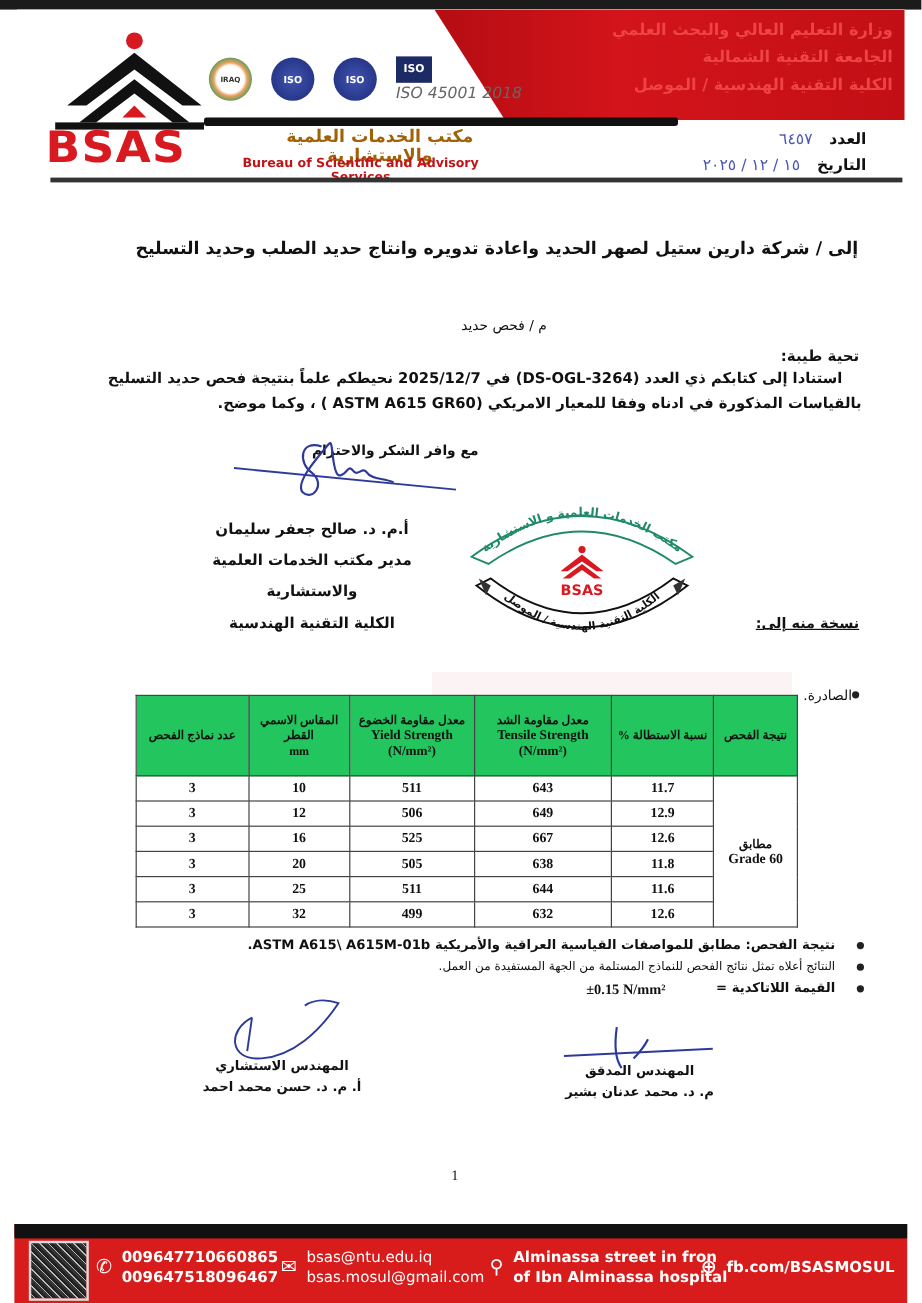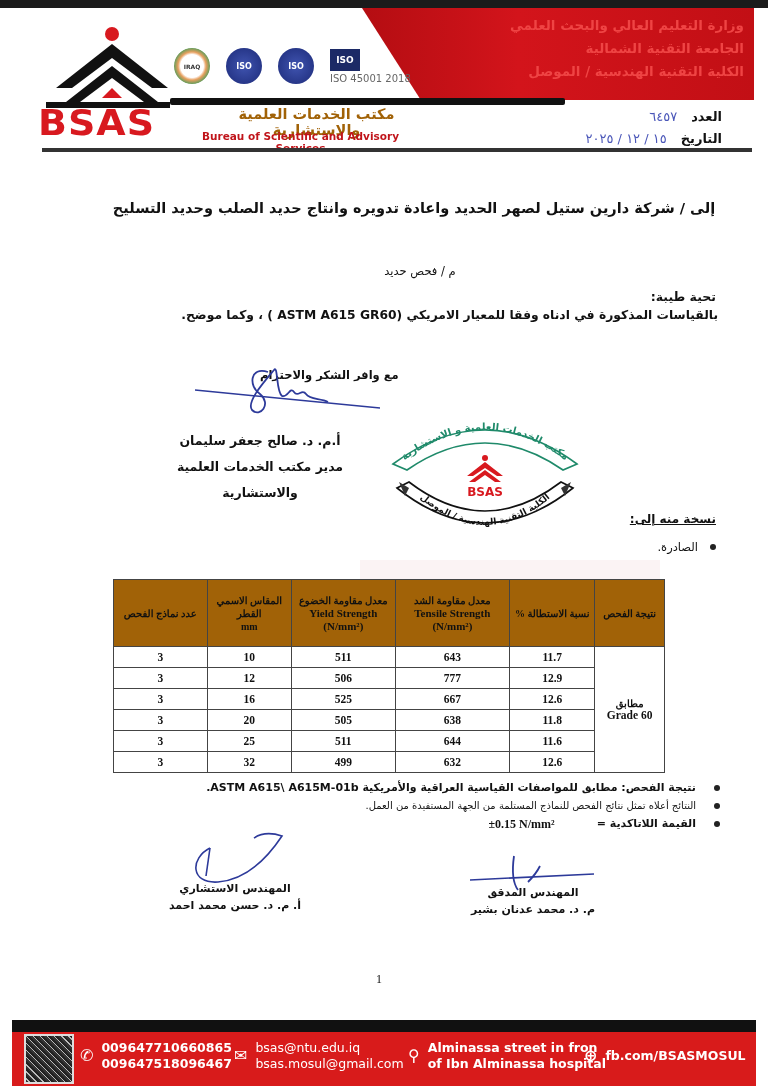--- a/index.html
+++ b/index.html
@@ -14,42 +14,42 @@
   .bureau-ar{position:absolute;left:194px;top:106px;width:245px;text-align:center;direction:rtl;color:#a16207;font-weight:bold;font-size:14.5px;}
   .bureau-en{position:absolute;left:178px;top:130px;width:245px;text-align:center;color:#c0141a;font-weight:bold;font-size:10.5px;}
   .black-line1{position:absolute;left:170px;top:98px;width:395px;height:7px;background:#111;border-radius:2px;}
   .black-line2{position:absolute;left:42px;top:148px;width:710px;height:4px;background:#333;}
   .certs{position:absolute;left:174px;top:44px;height:44px;display:flex;gap:16px;align-items:center;}
   .cert{width:36px;height:36px;border-radius:50%;display:flex;align-items:center;justify-content:center;font-size:8px;font-weight:bold;color:#fff;}
   .cert.iqas{background:radial-gradient(circle,#fff 45%,#e8a060 55%,#6a9c5a 70%,#fff 75%);color:#333;font-size:6px;}
   .cert.iso{background:radial-gradient(circle,#4054b0,#1c2a78);}
   .cert-box{display:flex;flex-direction:column;align-items:flex-start;}
   .iso-sq{width:30px;height:22px;background:#1c2a66;color:#fff;font-size:9px;font-weight:bold;display:flex;align-items:center;justify-content:center;}
-  .iso-caption{font-size:10px;color:#666;margin-top:2px;}
+  .iso-caption{font-size:13px;color:#666;margin-top:2px;font-style:italic;}
   .meta{position:absolute;right:46px;top:106px;direction:rtl;font-weight:bold;font-size:13px;line-height:22px;}
   .meta-row{display:flex;gap:14px;align-items:center;}
   .meta-val{color:#4a56b8;font-weight:normal;font-family:"DejaVu Sans",sans-serif;font-size:13px;letter-spacing:1px;}
   
   .to-line{position:absolute;left:94px;top:200px;width:640px;text-align:center;direction:rtl;font-weight:bold;font-size:14.5px;}
   .subject{position:absolute;left:100px;top:264px;width:640px;text-align:center;direction:rtl;font-size:11.5px;}
   .greeting{position:absolute;right:52px;top:289px;direction:rtl;font-weight:bold;font-size:12.5px;}
   .para{position:absolute;left:48px;top:305px;width:670px;direction:rtl;text-align:justify;font-weight:bold;font-size:12.3px;line-height:21px;}
   .para p{margin:0;}
   .para p.first{text-indent:16px;}
   .thanks{position:absolute;left:260px;top:368px;width:270px;text-align:left;direction:rtl;font-weight:bold;font-size:11.5px;}
   .sig-main{position:absolute;left:190px;top:362px;}
   .signer{position:absolute;left:150px;top:428px;width:220px;text-align:center;direction:rtl;font-weight:bold;font-size:12.5px;line-height:26px;}
   .stamp{position:absolute;left:385px;top:408px;width:200px;height:134px;}
   .copy-to{position:absolute;right:52px;top:512px;direction:rtl;font-weight:bold;font-size:12px;text-decoration:underline;}
-  .copy-item{position:absolute;right:52px;top:540px;direction:rtl;font-size:11.5px;display:flex;gap:12px;align-items:center;}
+  .copy-item{position:absolute;right:52px;top:572px;direction:rtl;font-size:11.5px;display:flex;gap:0;align-items:center;}
   .copy-item .dot,.note .dot{width:6px;height:6px;border-radius:50%;background:#222;display:inline-block;}
   .watermark{position:absolute;left:360px;top:560px;width:300px;height:60px;background:rgba(220,140,150,0.1);}
   
   table.results{position:absolute;left:113px;top:579px;width:552px;border-collapse:collapse;direction:rtl;font-family:"Liberation Serif",serif;}
-  table.results th{background:#a16207;font-size:10px;font-weight:bold;border:1px solid #444;height:62px;padding:2px;line-height:13px;}
+  table.results th{background:#22c55e;font-size:10px;font-weight:bold;border:1px solid #444;height:62px;padding:2px;line-height:13px;}
   table.results td{border:1px solid #444;text-align:center;font-weight:bold;font-size:11.5px;height:20px;padding:0;}
   .col-res{width:68px}.col-el{width:84px}.col-ts{width:116px}.col-ys{width:104px}.col-dia{width:84px}.col-cnt{width:94px}
   .notes{position:absolute;left:200px;top:779px;width:520px;direction:rtl;}
   .note{display:flex;align-items:center;gap:18px;font-size:11px;line-height:18px;}
   .note .txt{font-weight:bold;}
   .note .small{font-size:10px;font-weight:normal;}
   .uncert-val{font-family:"Liberation Serif",serif;font-weight:bold;font-size:12px;margin-right:24px;}
   .sig-left{position:absolute;left:150px;top:880px;width:170px;text-align:center;direction:rtl;font-size:11px;line-height:17px;font-weight:bold;}
   .sig-right{position:absolute;left:458px;top:884px;width:150px;text-align:center;direction:rtl;font-size:11px;line-height:17px;font-weight:bold;}
   .page-no{position:absolute;left:376px;top:972px;font-size:12px;font-family:"Liberation Serif",serif;}
@@ -103,32 +103,34 @@
     <span>التاريخ</span>
     <span class="meta-val">١٥ / ١٢ / ٢٠٢٥</span>
   </div>
 </div>
 <div class="black-line2"></div>
 
 <div class="to-line">إلى / شركة دارين ستيل لصهر الحديد واعادة تدويره وانتاج حديد الصلب وحديد التسليح</div>
 <div class="subject">م / فحص حديد</div>
 <div class="greeting">تحية طيبة:</div>
 <div class="para">
+  <p class="first">استنادا إلى كتابكم ذي العدد (DS-OGL-3264) في 2025/12/7 نحيطكم علماً بنتيجة فحص حديد التسليح</p>
   <p>بالقياسات المذكورة في ادناه وفقا للمعيار الامريكي (ASTM A615 GR60 ) ، وكما موضح.</p>
 </div>
 <div class="thanks">مع وافر الشكر والاحترام</div>
 
 <svg class="sig-main" width="200" height="60" viewBox="0 0 200 60">
   <path d="M5 28 L190 46" stroke="#2d3a9a" stroke-width="1.6" fill="none"></path>
   <path d="M78 10 C60 4 58 24 70 32 C82 42 70 56 62 48 C56 40 74 20 84 8 C88 2 86 30 92 34 C98 36 100 24 104 30 C108 36 112 26 116 32 C120 38 130 36 138 40" stroke="#2d3a9a" stroke-width="1.8" fill="none"></path>
 </svg>
 
 <div class="signer">
   <div>أ.م. د. صالح جعفر سليمان</div>
   <div>مدير مكتب الخدمات العلمية والاستشارية</div>
+  <div>الكلية التقنية الهندسية</div>
 </div>
 
 <svg class="stamp" viewBox="0 0 200 134">
   <defs>
     <path id="arcTop" d="M20 52 Q100 -8 180 52"></path>
     <path id="arcBot" d="M28 84 Q100 150 172 84"></path>
   </defs>
   <path d="M8 56 Q100 -12 192 56 L178 62 Q100 8 22 62 Z" fill="none" stroke="#1f8a6a" stroke-width="1.6"></path>
   <path d="M12 80 Q100 150 188 80 L176 74 Q100 132 24 74 Z" fill="none" stroke="#111" stroke-width="1.6"></path>
   <text font-size="10" fill="#1f8a6a" font-weight="bold" font-family="DejaVu Sans, sans-serif"><textPath href="#arcTop" startOffset="50%" text-anchor="middle">مكتب الخدمات العلمية و الاستشارية</textPath></text>
@@ -177,21 +179,21 @@
           <div>Grade 60</div>
         </td>
         <td>11.7</td>
         <td>643</td>
         <td>511</td>
         <td>10</td>
         <td>3</td>
       </tr>
       <tr>
         <td>12.9</td>
-        <td>777</td>
+        <td>649</td>
         <td>506</td>
         <td>12</td>
         <td>3</td>
       </tr>
       <tr>
         <td>12.6</td>
         <td>667</td>
         <td>525</td>
         <td>16</td>
         <td>3</td>

